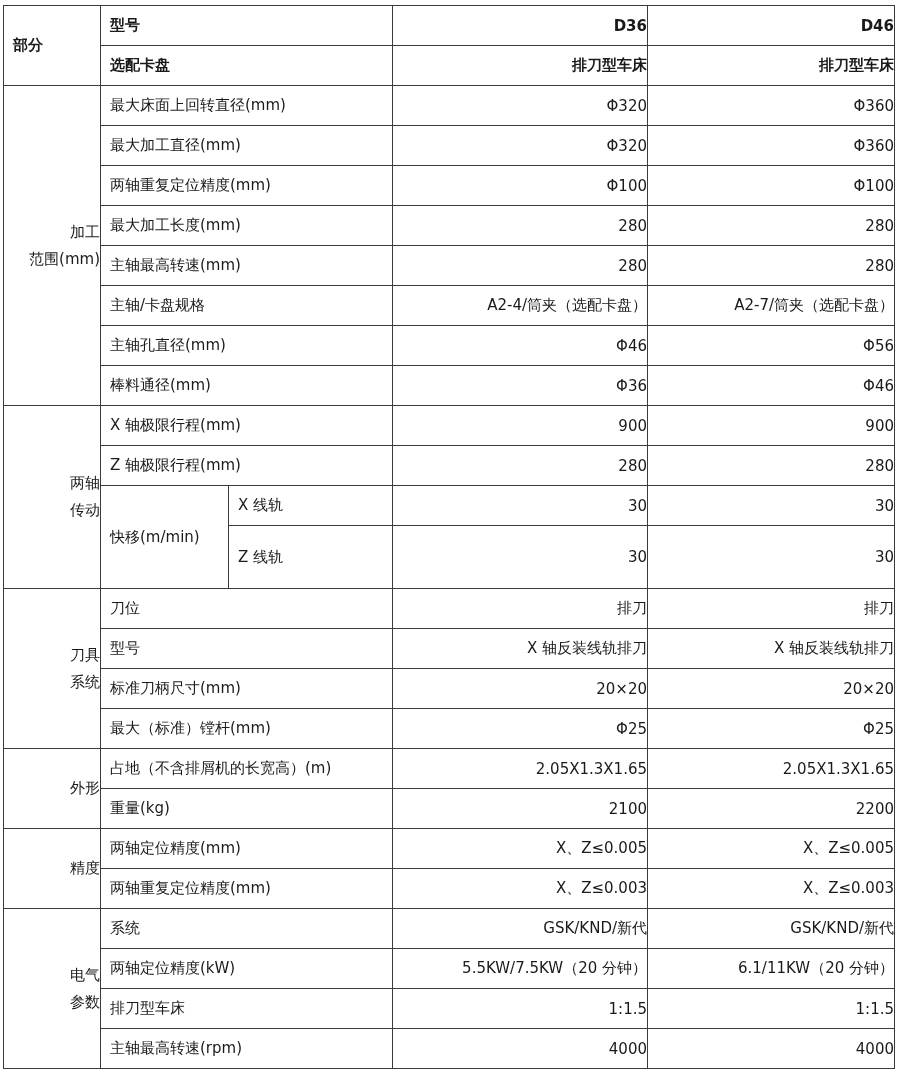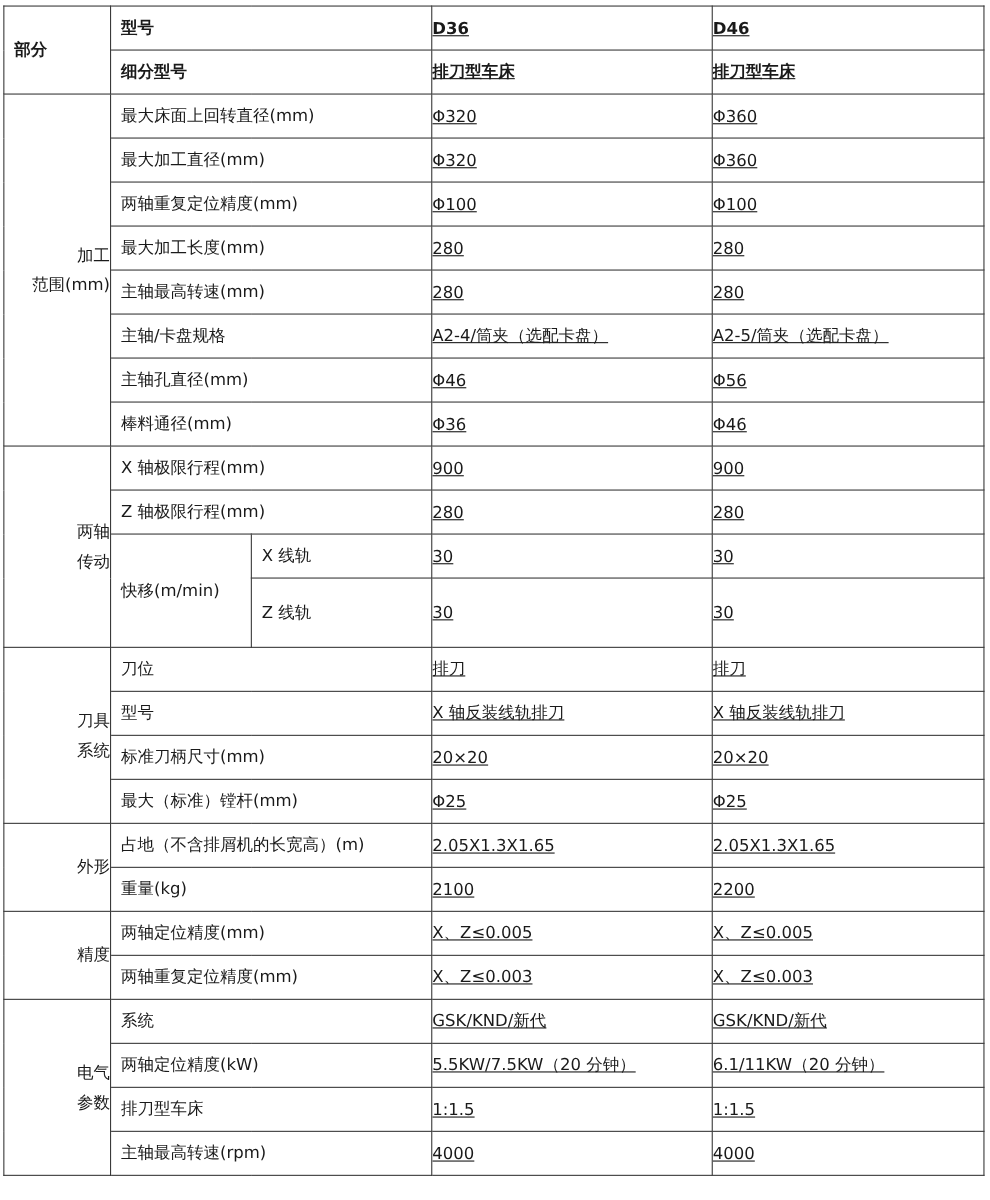--- a/index.html
+++ b/index.html
@@ -12,21 +12,21 @@
     font-size: 15px;
   }
   table.spec td {
     border: 1.5px solid #3a3a3a;
     padding: 0 0 0 9px;
     height: 39px;
     vertical-align: middle;
     white-space: nowrap;
     overflow: hidden;
   }
-  table.spec td.val { text-align: left; padding: 0; text-decoration: underline; }
+  table.spec td.val { text-align: right; padding: 0; }
   table.spec td.sec { line-height: 27px; padding-left: 7px; text-align: right; }
   table.spec td.bold { font-weight: bold; }
   tr.tall td { height: 62px; }
 </style>
 </head>
 <body>
 
 <table class="spec">
   <colgroup>
     <col style="width:97px">
@@ -37,21 +37,21 @@
   </colgroup>
 
   <tbody>
       <tr>
     <td rowspan="2" class="bold">部分</td>
     <td colspan="2" class="bold">型号</td>
     <td class="val bold">D36</td>
     <td class="val bold">D46</td>
   </tr>
   <tr>
-    <td colspan="2" class="bold">细分型号</td>
+    <td colspan="2" class="bold">选配卡盘</td>
     <td class="val bold">排刀型车床</td>
     <td class="val bold">排刀型车床</td>
   </tr>
 
   <tr>
     <td rowspan="8" class="sec"><span>加工</span><br><span>范围(mm)</span></td>
     <td colspan="2">最大床面上回转直径(mm)</td>
     <td class="val">Φ320</td>
     <td class="val">Φ360</td>
   </tr>
@@ -71,21 +71,21 @@
     <td class="val">280</td>
   </tr>
   <tr>
     <td colspan="2">主轴最高转速(mm)</td>
     <td class="val">280</td>
     <td class="val">280</td>
   </tr>
   <tr>
     <td colspan="2">主轴/卡盘规格</td>
     <td class="val">A2-4/筒夹（选配卡盘）</td>
-    <td class="val">A2-5/筒夹（选配卡盘）</td>
+    <td class="val">A2-7/筒夹（选配卡盘）</td>
   </tr>
   <tr>
     <td colspan="2">主轴孔直径(mm)</td>
     <td class="val">Φ46</td>
     <td class="val">Φ56</td>
   </tr>
   <tr>
     <td colspan="2">棒料通径(mm)</td>
     <td class="val">Φ36</td>
     <td class="val">Φ46</td>

